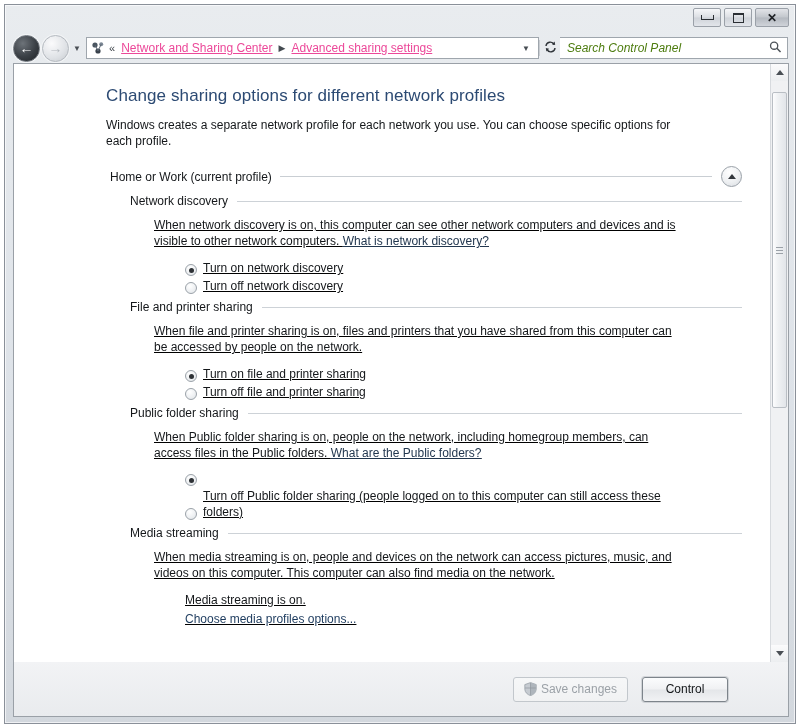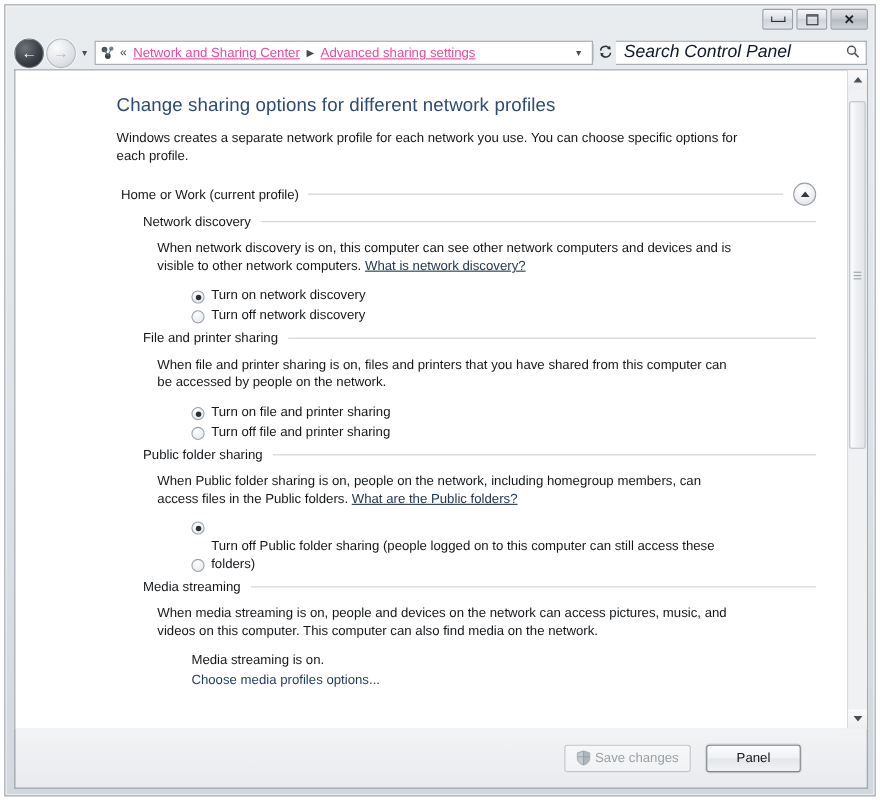--- a/index.html
+++ b/index.html
@@ -163,23 +163,23 @@
     background: #ffffff;
     border: 1px solid #9fa6ad;
     border-left: none;
     display: flex;
     align-items: center;
     padding: 0 4px 0 7px;
     flex: 0 0 auto;
   }
   .search-ph {
     flex: 1 1 auto;
-    font-size: 16px;
+    font-size: 12px;
     font-style: italic;
-    color: #0f172a;
+    color: #4d7c0f;
     white-space: nowrap;
     overflow: hidden;
   }
   .search-icon { font-size: 12px; color: #4d5359; transform: rotate(-45deg); }
 
   
   .content-wrap {
     flex: 1 1 auto;
     margin: 0 6px 0 8px;
     border: 1px solid #9aa0a7;
@@ -261,22 +261,23 @@
     color: #14171a;
     white-space: nowrap;
     padding-right: 9px;
   }
   .section-rule {
     flex: 1 1 auto;
     height: 1px;
     background: #cdd2d7;
   }
   .section-body {
-    margin-left: 37px;
+    margin-left: 48px;
     padding-top: 8px;
+    text-decoration: underline;
   }
   .section-desc {
     font-size: 12px;
     color: #14171a;
     line-height: 16px;
     margin: 0 0 11px 0;
     max-width: 525px;
   }
   a.inline-link {
     color: #22374f;
@@ -603,18 +604,18 @@
         <svg width="13" height="14" viewBox="0 0 13 14">
           <path d="M6.5 0.6 L12.2 2.6 V7 C12.2 10.3 9.6 12.6 6.5 13.6 C3.4 12.6 0.8 10.3 0.8 7 V2.6 Z" fill="#c6cbd1" stroke="#9aa1a8" stroke-width="0.8"></path>
           <path d="M6.5 0.6 L12.2 2.6 V7 C12.2 10.3 9.6 12.6 6.5 13.6 Z" fill="#aeb5bc"></path>
           <line x1="6.5" y1="1" x2="6.5" y2="13.4" stroke="#8f969d" stroke-width="0.7"></line>
           <line x1="1.1" y1="6" x2="11.9" y2="6" stroke="#8f969d" stroke-width="0.7"></line>
         </svg>
       </span>
       <span>Save changes</span>
     </div>
     <div class="btn default">
-      <span>Panel</span>
+      <span>Control</span>
     </div>
   </div>
 
   <div class="window-bottom-strip"></div>
 </div>
 
 </body></html>

